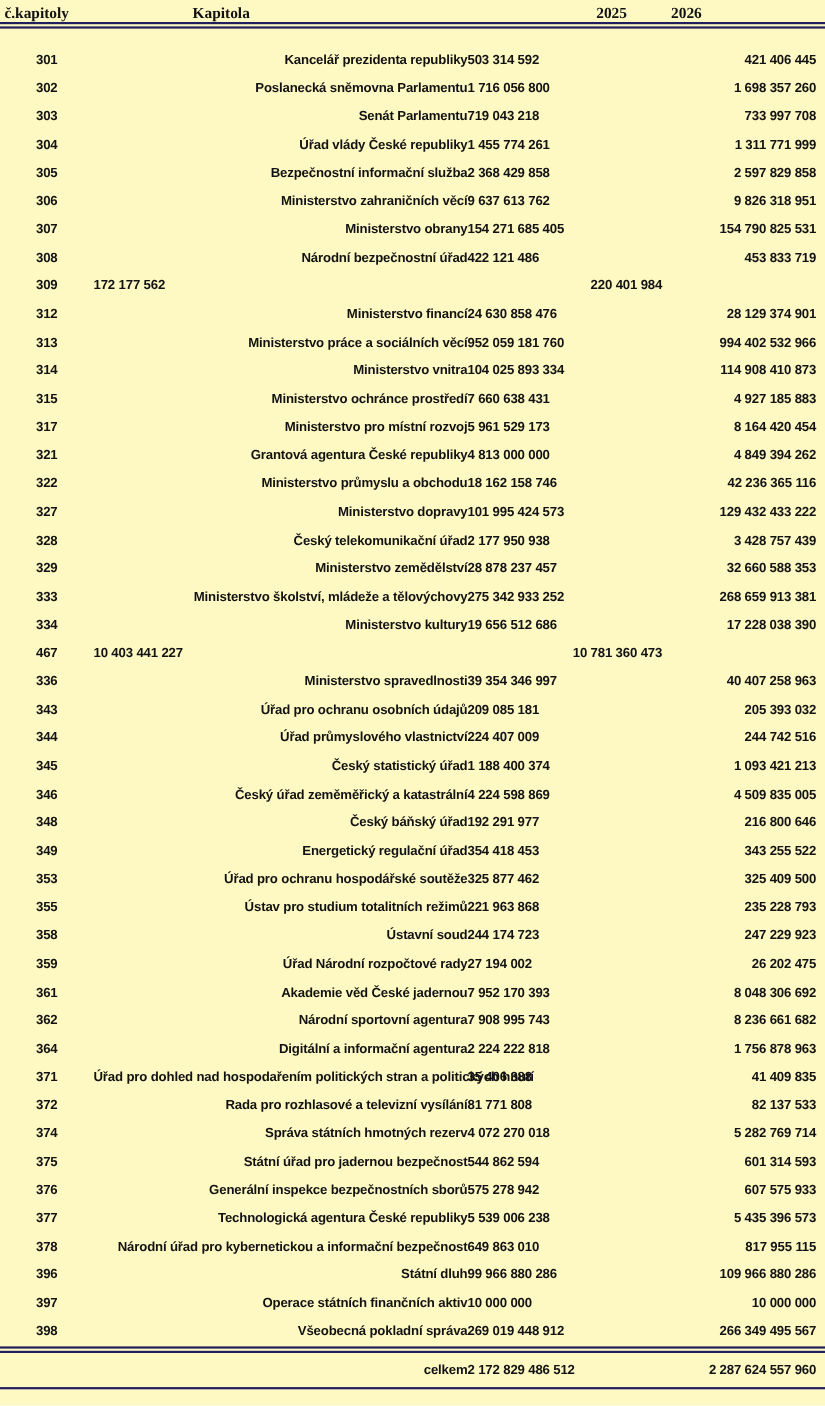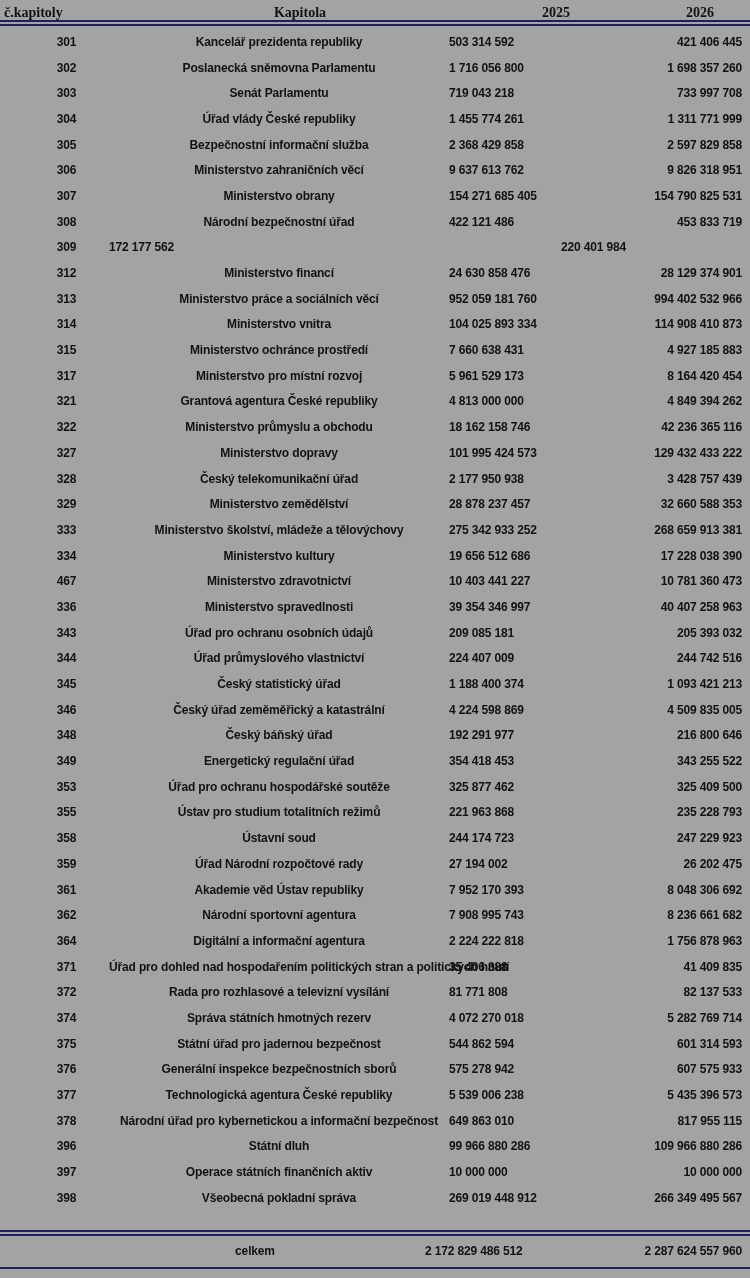--- a/index.html
+++ b/index.html
@@ -6,62 +6,62 @@
     --rule:#1f1f5e;
     --ink:#121212;
   }
   html,body{margin:0;padding:0;background:#ffffff;}
   body{
     width:750px;height:1278px;overflow:hidden;
     font-family:"Liberation Sans",sans-serif;
     color:var(--ink);
     -webkit-font-smoothing:antialiased;
   }
-  .page{width:750px;height:1278px;position:relative;background:#a3a3a3;}
+  .page{width:750px;height:1278px;position:relative;background:#fef9c3;}
 
   
   .thead{
     display:grid;
     grid-template-columns:85px 340px 185px 1fr;
     align-items:end;
     padding-top:3px;
     height:17px;
     border-bottom:6px double var(--rule);
     font-family:"Liberation Serif","DejaVu Serif",serif;
     font-weight:700;
     font-size:14px;
     line-height:15px;
   }
   .thead .h1{text-align:left;padding-left:4px;}
-  .thead .h2{text-align:center;padding-left:90px;}
+  .thead .h2{text-align:left;padding-left:90px;}
   .thead .h3{text-align:right;padding-right:40px;}
-  .thead .h4{text-align:right;padding-right:36px;}
+  .thead .h4{padding-right:36px;}
 
   
-  .tbody{padding-top:3px;margin-left:24px;}
+  .tbody{padding-top:15px;}
   .row{
     display:grid;
     grid-template-columns:85px 340px 185px 1fr;
     height:25.7px;
     align-items:center;
     font-weight:700;
     font-size:12px;
     letter-spacing:-0.15px;
     white-space:nowrap;
   }
   .cell{overflow:visible;}
   .c1{text-align:center;}
-  .c2{text-align:center;}
+  .c2{text-align:right;}
   .c3{}
   .c4{text-align:right;padding-right:8px;}
 
   
   .tfoot{
     border-top:6px double var(--rule);
-    margin-top:19px;
+    margin-top:1px;
   }
   .tfoot .row{height:30px;}
   .bottom-rule{
     margin-top:1px;
     border-bottom:2px solid var(--rule);
     height:0;
   }
 </style>
 </head>
 <body>
@@ -217,21 +217,20 @@
 
   <div class="row">
     <div class="cell c1">334</div>
     <div class="cell c2">Ministerstvo kultury</div>
     <div class="cell c3">19 656 512 686</div>
     <div class="cell c4">17 228 038 390</div>
   </div>
 
   <div class="row">
     <div class="cell c1">467</div>
-    <div class="cell c2">Ministerstvo zdravotnictví</div>
     <div class="cell c3">10 403 441 227</div>
     <div class="cell c4">10 781 360 473</div>
   </div>
 
   <div class="row">
     <div class="cell c1">336</div>
     <div class="cell c2">Ministerstvo spravedlnosti</div>
     <div class="cell c3">39 354 346 997</div>
     <div class="cell c4">40 407 258 963</div>
   </div>
@@ -301,21 +300,21 @@
 
   <div class="row">
     <div class="cell c1">359</div>
     <div class="cell c2">Úřad Národní rozpočtové rady</div>
     <div class="cell c3">27 194 002</div>
     <div class="cell c4">26 202 475</div>
   </div>
 
   <div class="row">
     <div class="cell c1">361</div>
-    <div class="cell c2">Akademie věd Ústav republiky</div>
+    <div class="cell c2">Akademie věd České jadernou</div>
     <div class="cell c3">7 952 170 393</div>
     <div class="cell c4">8 048 306 692</div>
   </div>
 
   <div class="row">
     <div class="cell c1">362</div>
     <div class="cell c2">Národní sportovní agentura</div>
     <div class="cell c3">7 908 995 743</div>
     <div class="cell c4">8 236 661 682</div>
   </div>

